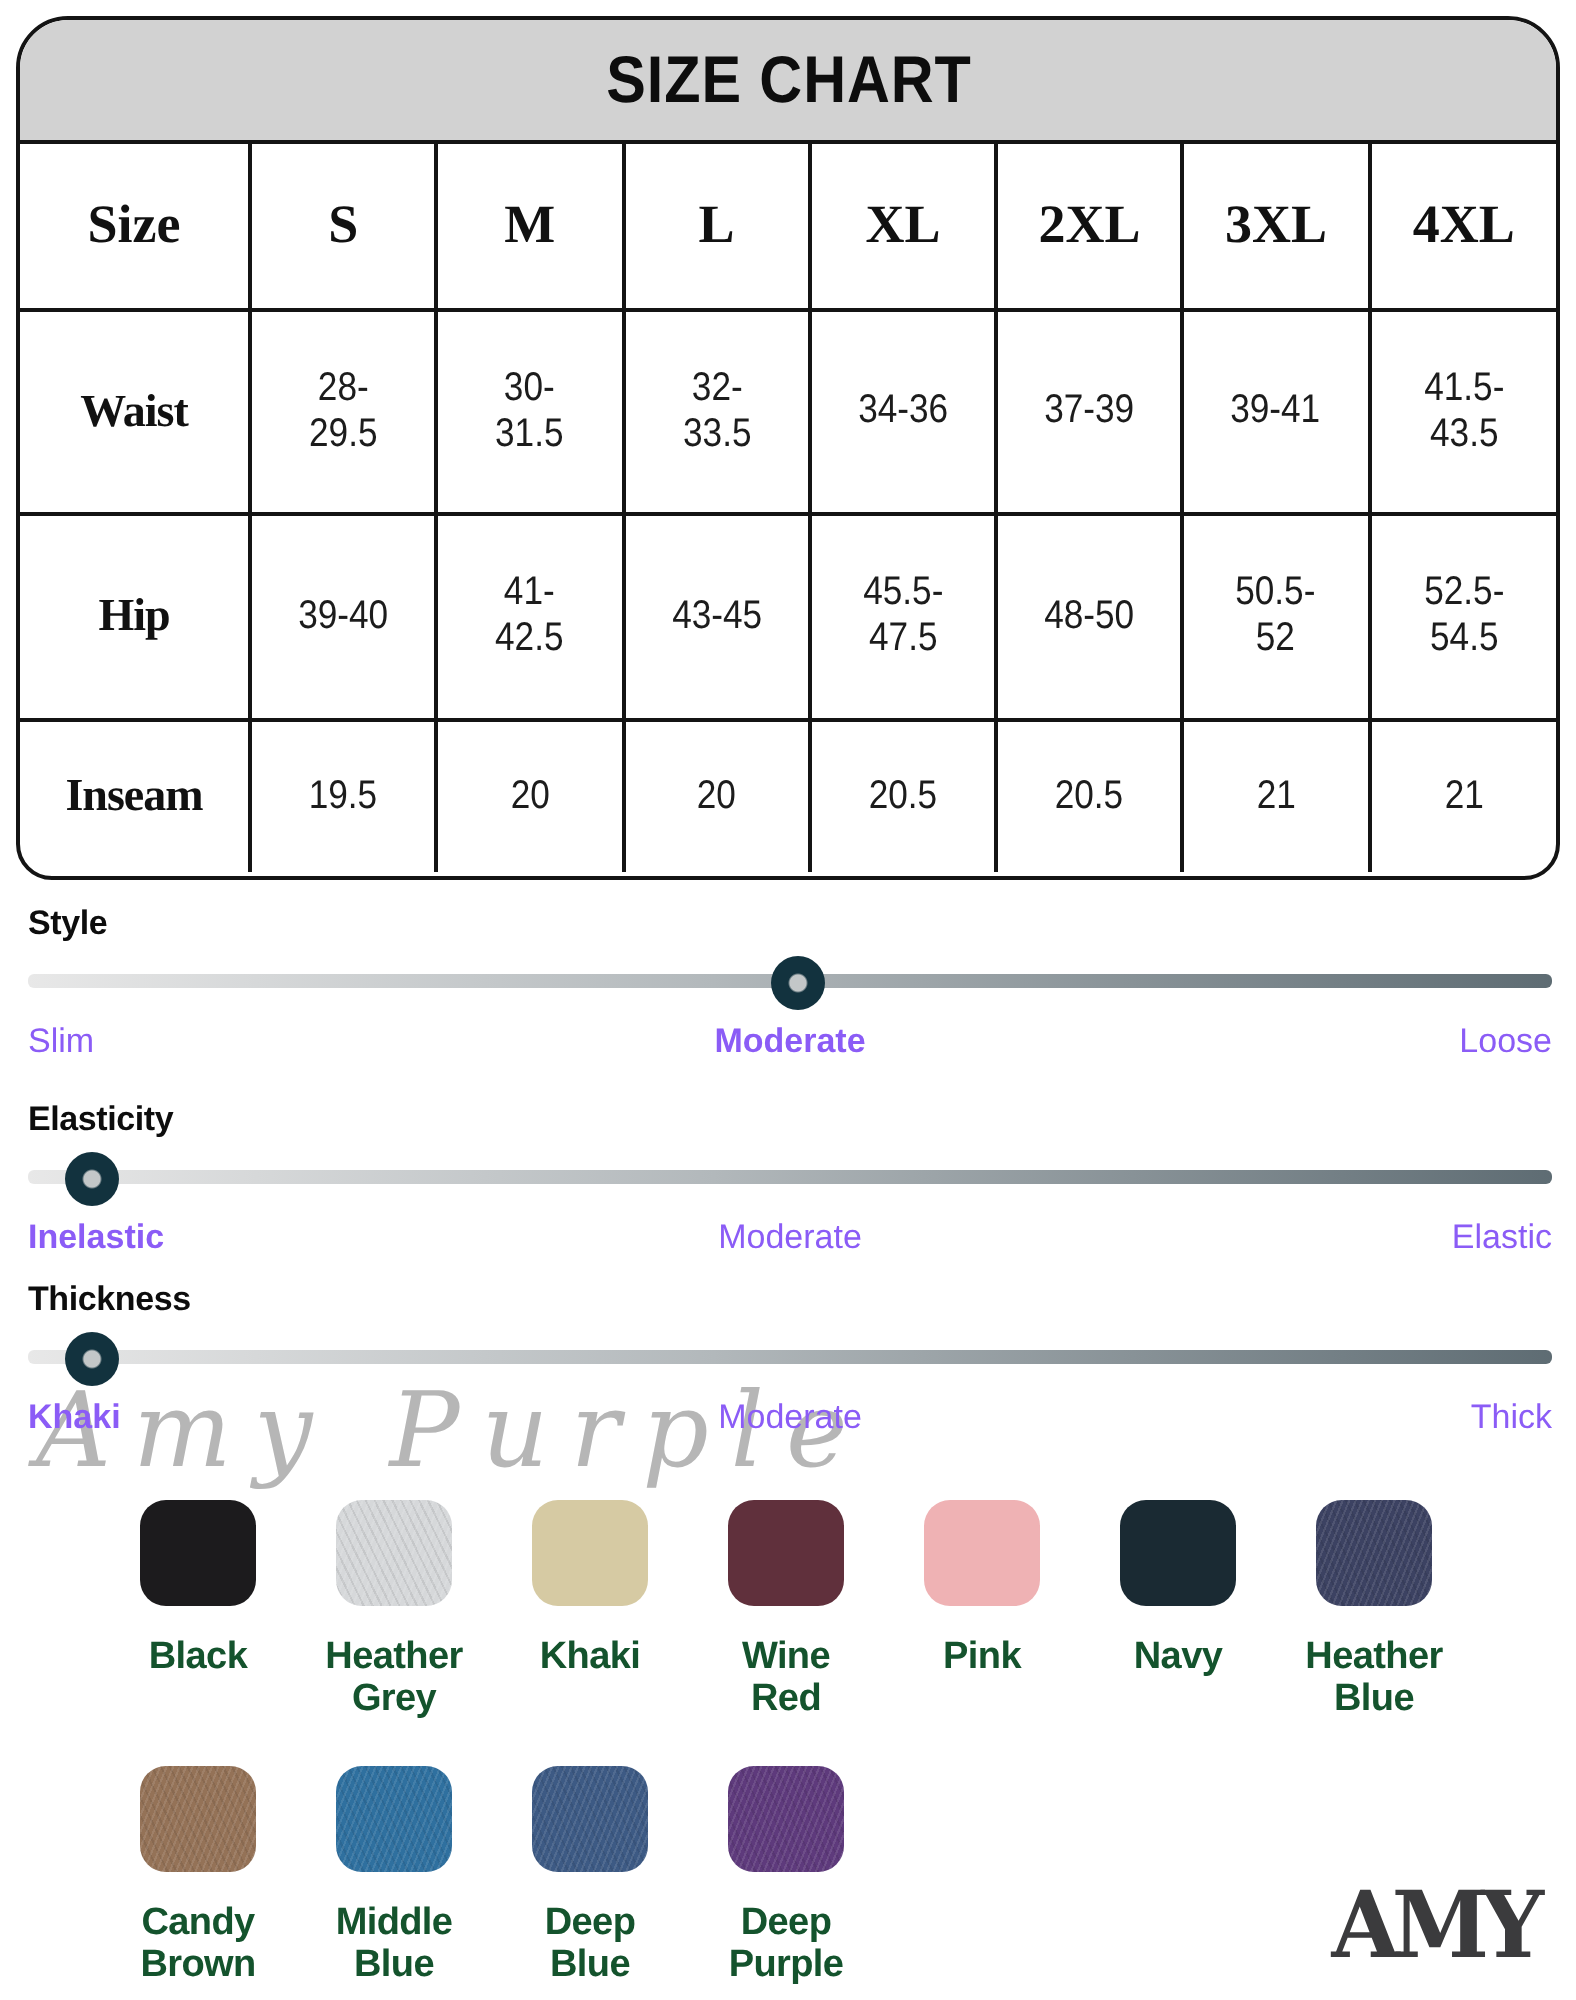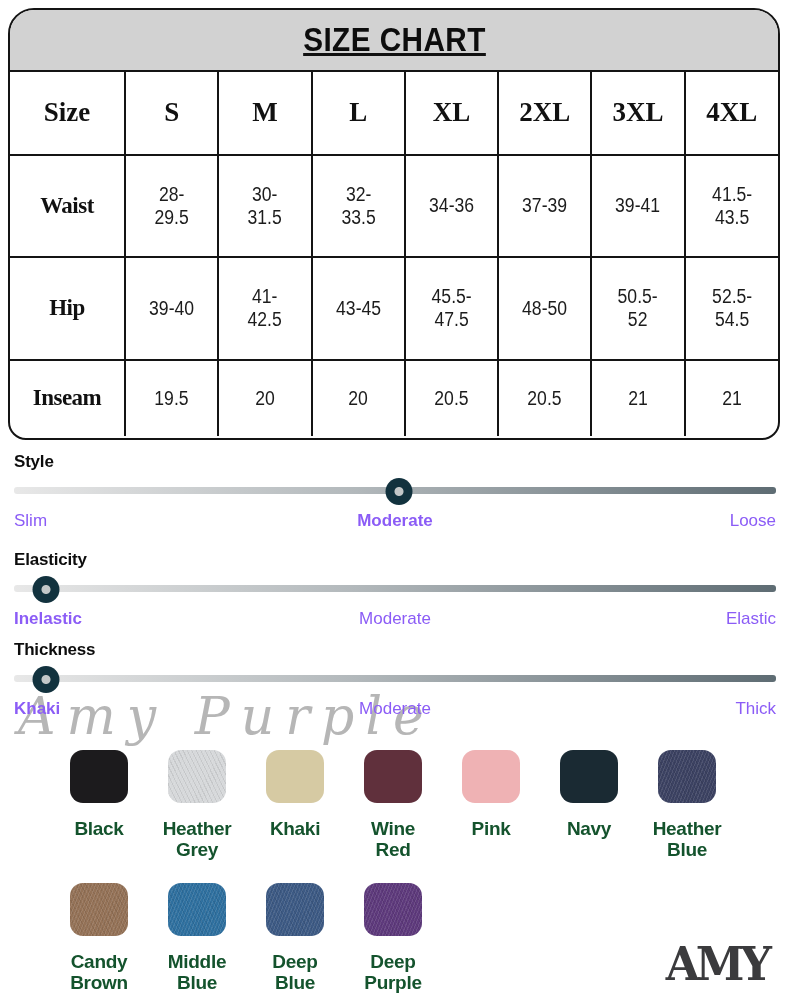--- a/index.html
+++ b/index.html
@@ -9,21 +9,21 @@
   }
 
   
   .table-wrap{
     position:absolute;left:8px;top:8px;width:772px;height:432px;
     border:2px solid #141414;border-radius:26px 26px 18px 18px;
     overflow:hidden;background:#fff;box-sizing:border-box;
   }
   .table-head{
     height:62px;background:#d2d2d2;border-bottom:2px solid #141414;
-    display:flex;align-items:center;justify-content:center;box-sizing:border-box;text-decoration:underline;
+    display:flex;align-items:center;justify-content:center;box-sizing:border-box;
   }
   .chart-title{
     display:inline-block;font-weight:800;font-size:33px;letter-spacing:.5px;
     transform:scaleX(.9);color:#0d0d0d;
   }
   table.sizes{
     width:100%;height:364px;border-collapse:collapse;table-layout:fixed;
   }
   table.sizes td{
     border:2px solid #141414;text-align:center;vertical-align:middle;padding:17px;

